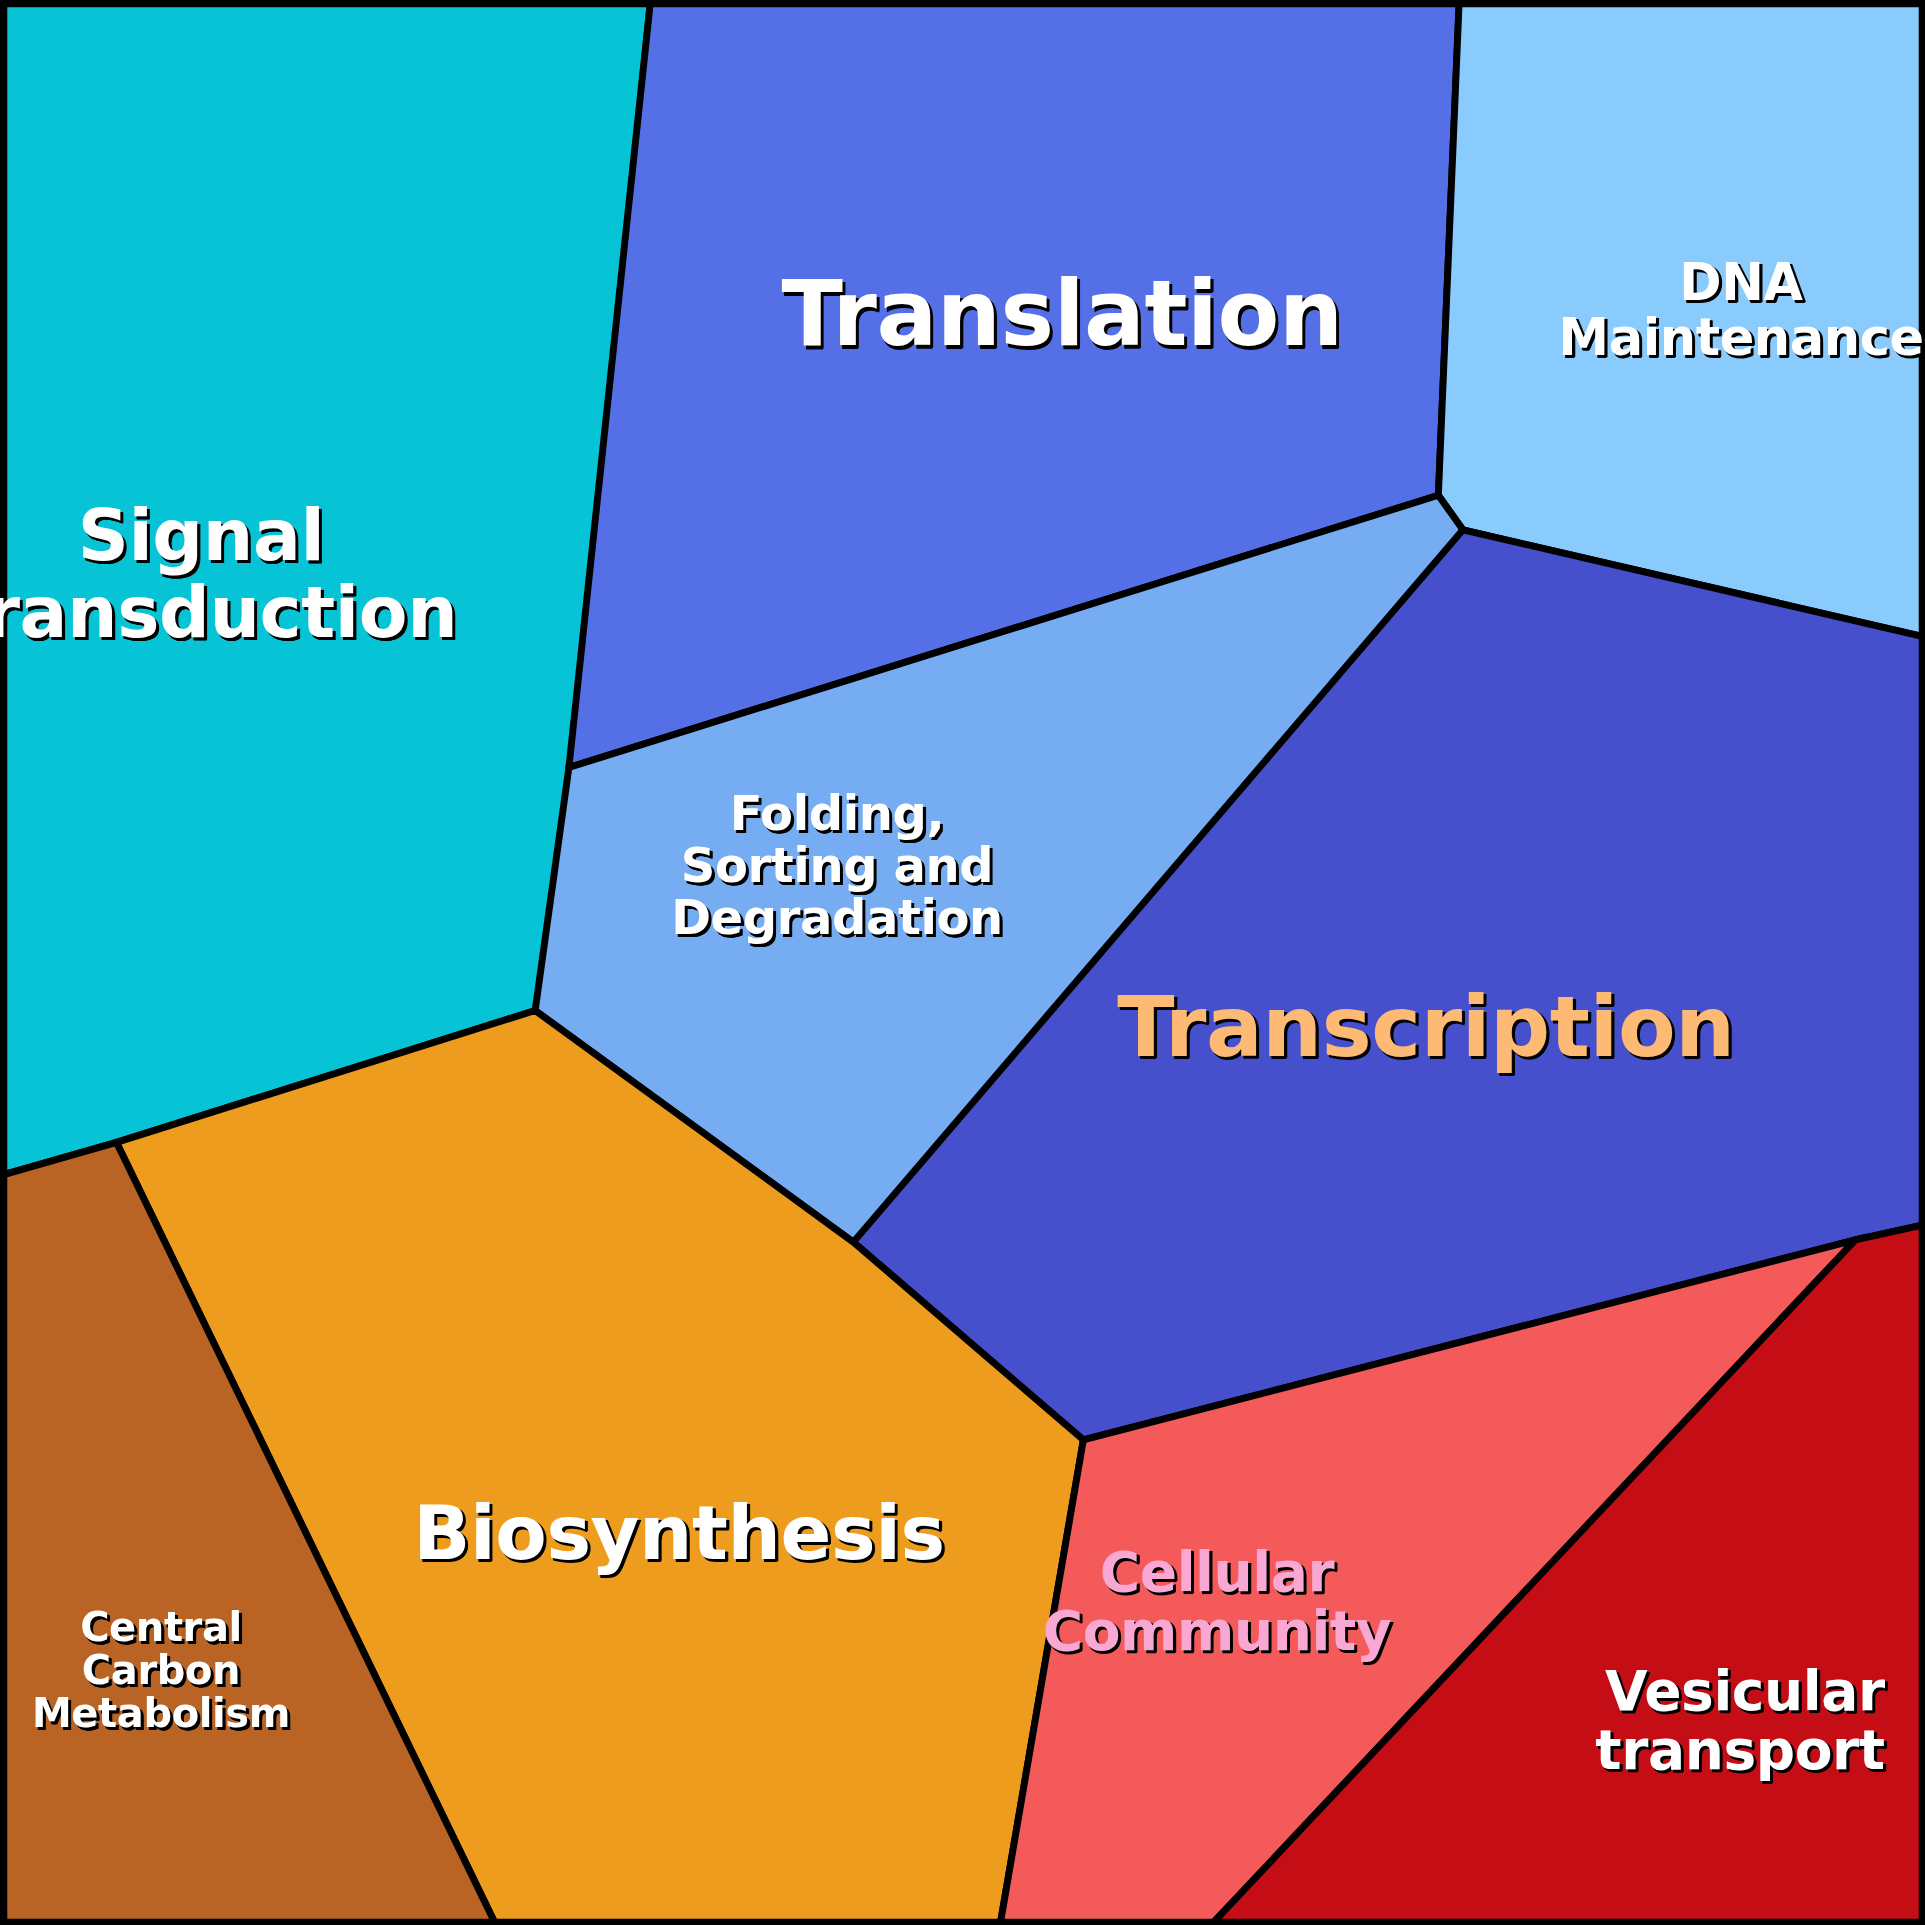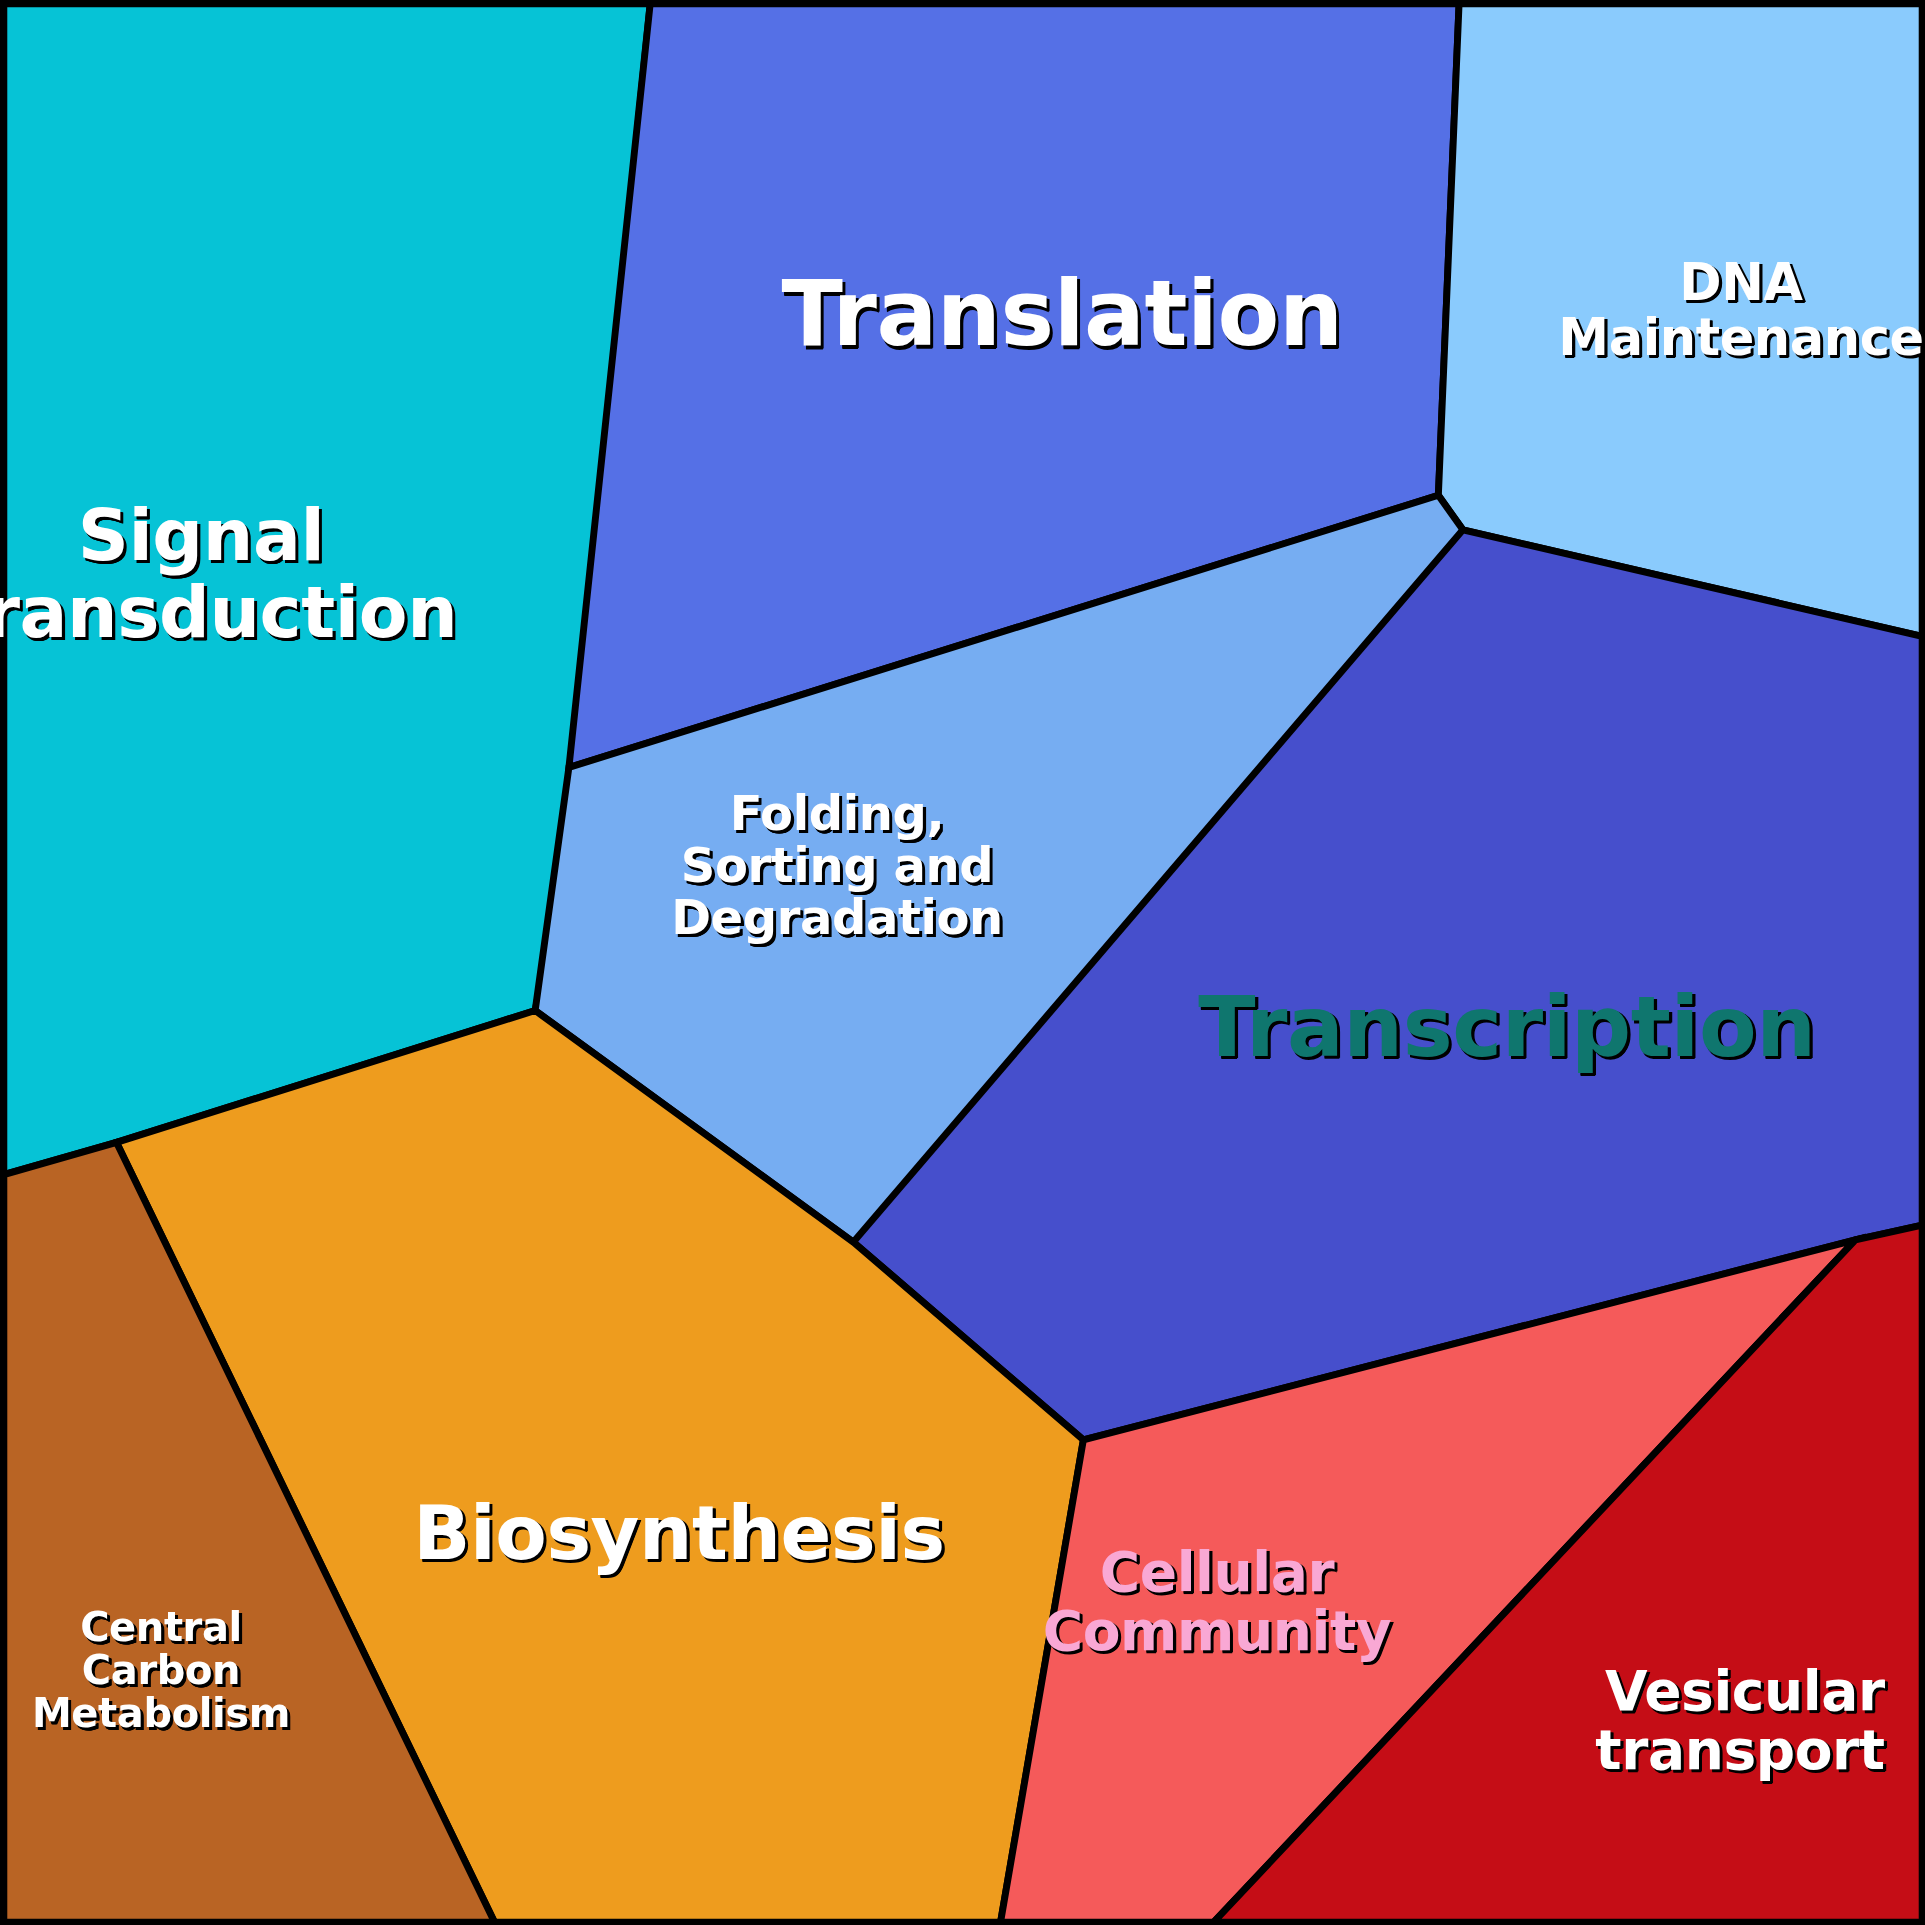--- a/index.html
+++ b/index.html
@@ -64,21 +64,21 @@
   </svg>
   <div id="label-layer">
       <div class="cell-label" style="left: 201px; top: 575px; font-size: 71px; color: rgb(255, 255, 255);">Signal
 Transduction</div>
       <div class="cell-label" style="left: 1047px; top: 314px; font-size: 90px; color: #ffffff; margin-left: 15px;">Translation</div>
       <div class="cell-label" style="left: 1693px; top: 310px; font-size: 51px; color: rgb(255, 255, 255); margin-left: 48px;">DNA
 Maintenance</div>
       <div class="cell-label" style="left: 837px; top: 866px; font-size: 48px; color: rgb(255, 255, 255);">Folding,
 Sorting and
 Degradation</div>
-      <div class="cell-label" style="left: 1507px; top: 1027px; font-size: 84px; color: #0f766e; text-align: right;">Transcription</div>
+      <div class="cell-label" style="left: 1426px; top: 1027px; font-size: 84px; color: #fdba74; text-align: right;">Transcription</div>
       <div class="cell-label" style="left: 679px; top: 1533px; font-size: 75px; color: rgb(255, 255, 255);">Biosynthesis</div>
       <div class="cell-label" style="left: 161px; top: 1671px; font-size: 40px; color: rgb(255, 255, 255);">Central
 Carbon
 Metabolism</div>
       <div class="cell-label" style="left: 1217px; top: 1602px; font-size: 55px; color: #f9a8d4;">Cellular
 Community</div>
       <div class="cell-label" style="left: 1740px; top: 1721px; font-size: 55px; color: rgb(255, 255, 255); text-align: right;">Vesicular
 transport</div>
     </div>
 </div>

